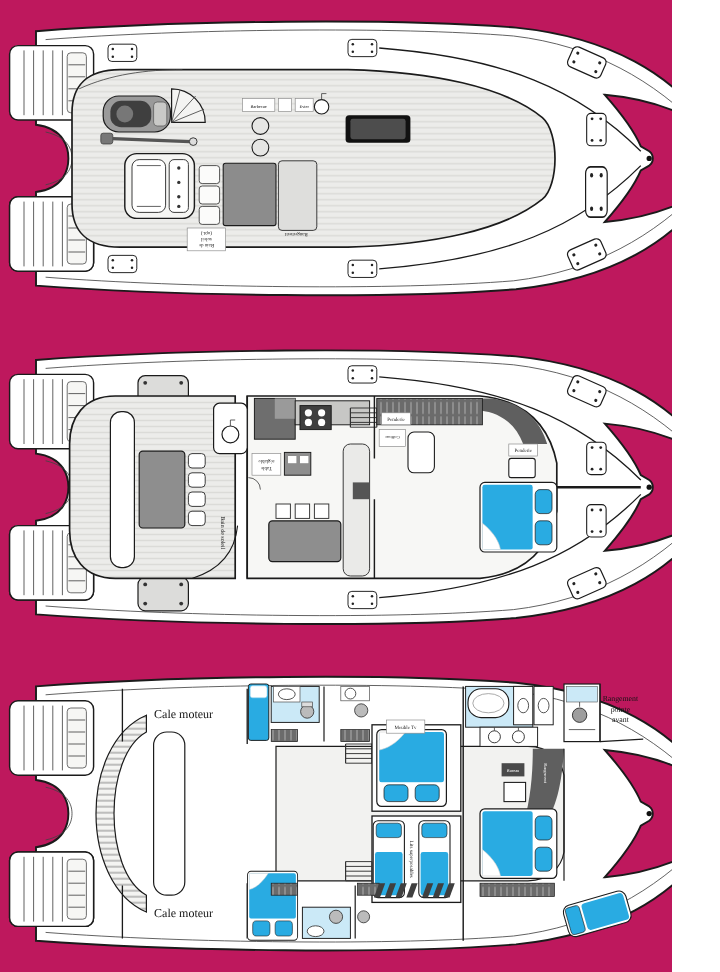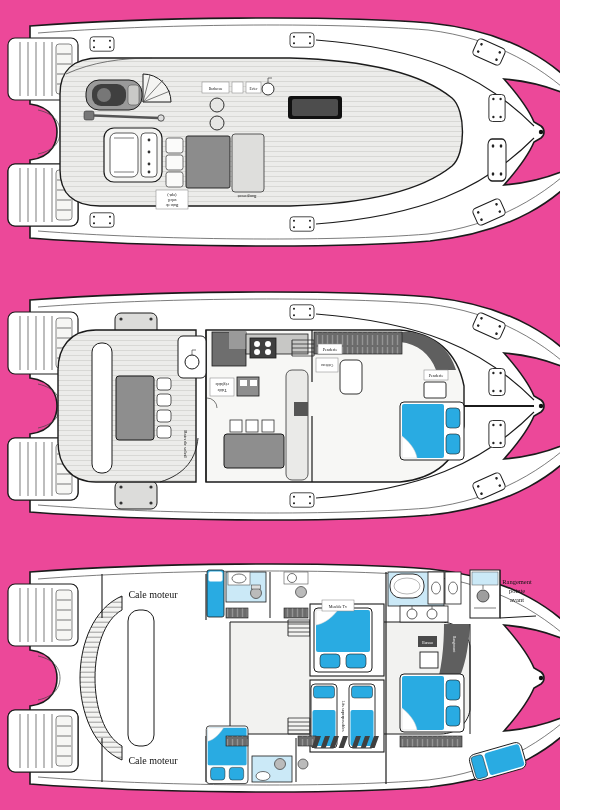--- a/index.html
+++ b/index.html
@@ -1,16 +1,16 @@
 <!DOCTYPE html>
 <html><head>
 <meta charset="utf-8">
 <style>
   html,body{margin:0;padding:0;background:#fff;}
-  .canvas{position:relative;width:560px;height:810px;background:#ec4899;overflow:hidden;}
+  .canvas{position:relative;width:560px;height:810px;background:#be185d;overflow:hidden;}
   svg{position:absolute;left:0;top:0;}
   text{font-family:"Liberation Serif","DejaVu Serif",serif;fill:#141414;}
   .t10{font-size:10px;}
   .t65{font-size:6.5px;}
   .t5{font-size:5px;}
   .t42{font-size:4.2px;}
   .t36{font-size:3.6px;}
   .t32{font-size:3.2px;}
   .mid{text-anchor:middle;}
   .wtxt{fill:#ffffff;}

